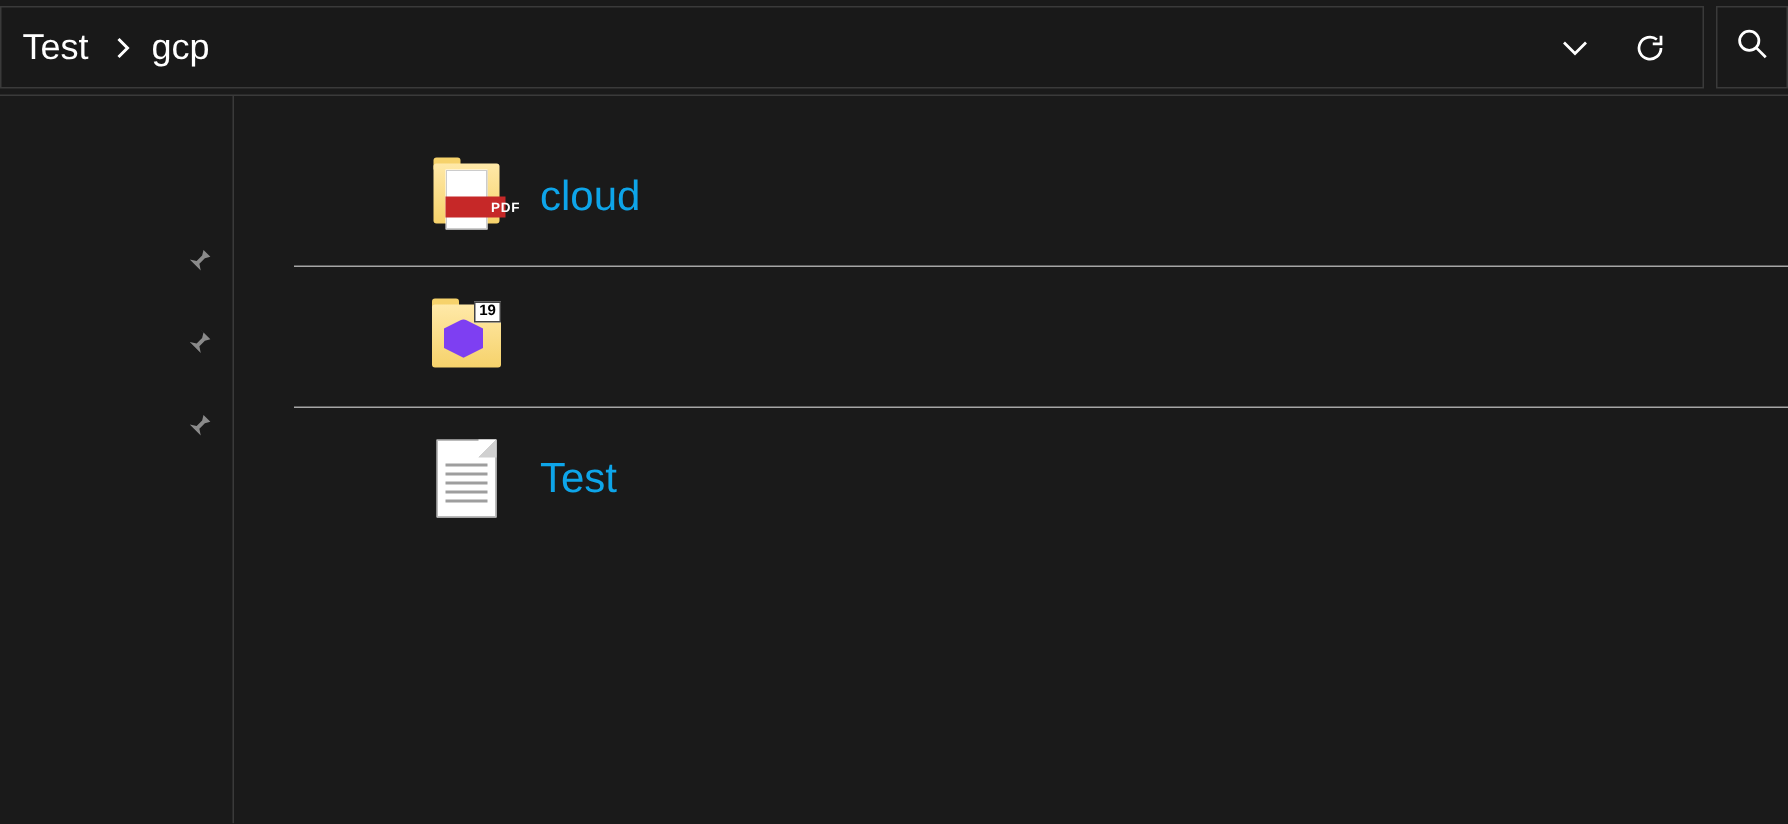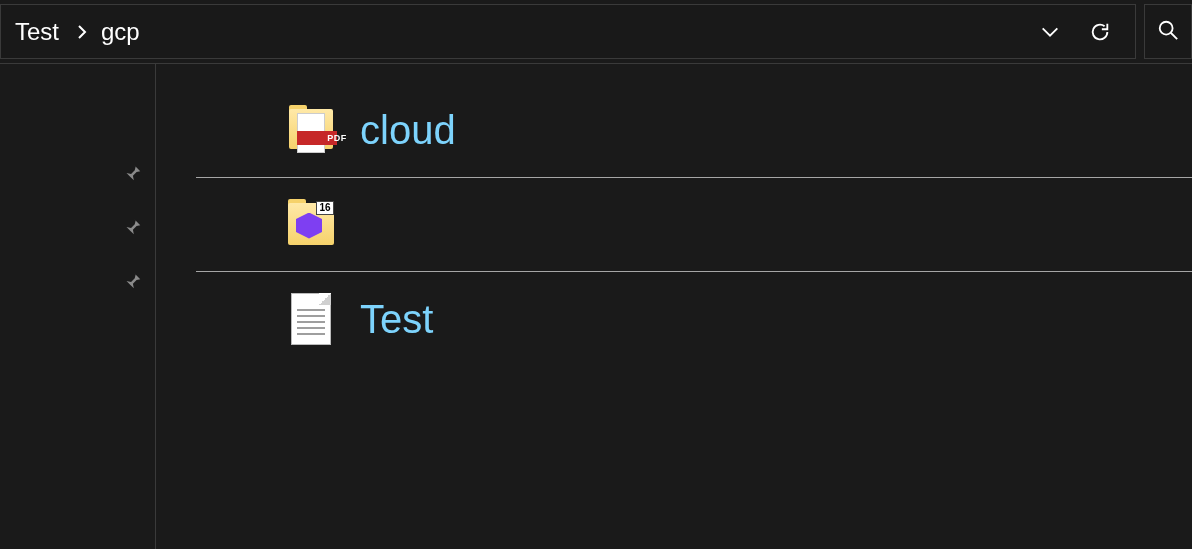--- a/index.html
+++ b/index.html
@@ -109,22 +109,22 @@
   .row:last-child { border-bottom: none; }
   .item-icon {
     width: 50px;
     height: 60px;
     display: flex;
     align-items: center;
     justify-content: center;
     margin-right: 24px;
   }
   .item-label {
-    font-size: 40px;
-    color: #7dd3fc;
+    font-size: 28px;
+    color: #0ea5e9;
     font-weight: 400;
   }
 
   
   .icon-pdf-folder {
     position: relative;
     width: 44px;
     height: 52px;
   }
   .icon-pdf-folder .folder-back {
@@ -286,21 +286,21 @@
     </div>
     <div class="item-label">cloud</div>
   </div>
 
   <div class="row">
     <div class="item-icon">
       <div class="icon-vs-folder">
         <div class="tab"></div>
         <div class="folder-back"></div>
         <div class="vs-badge"></div>
-        <div class="ver-badge">16</div>
+        <div class="ver-badge">19</div>
       </div>
     </div>
   </div>
 
   <div class="row">
     <div class="item-icon">
       <div class="icon-textdoc">
         <div class="fold"></div>
         <div class="line" style="top:16px"></div>
         <div class="line" style="top:22px"></div>

